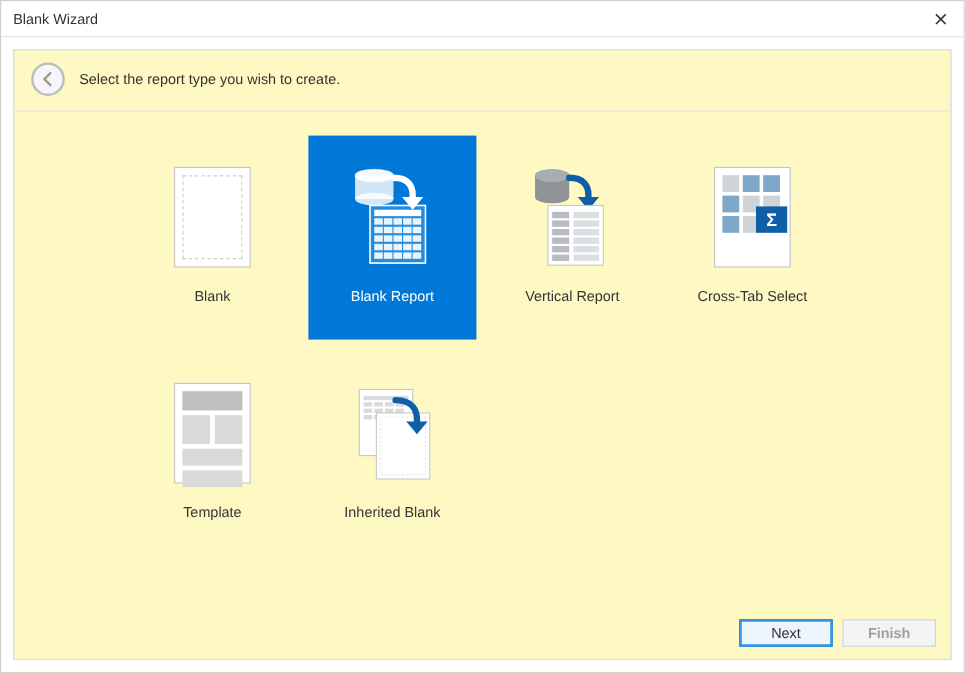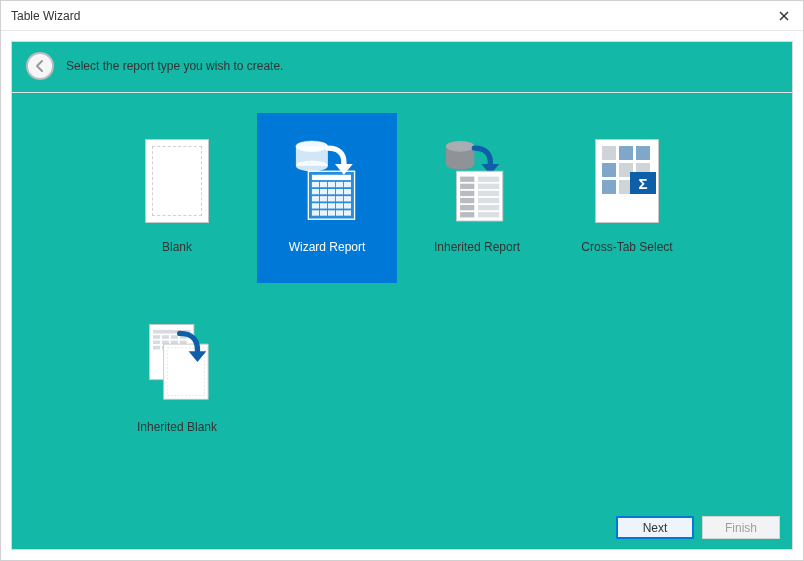--- a/index.html
+++ b/index.html
@@ -37,21 +37,21 @@
     align-items: center;
     justify-content: center;
     font-size: 14px;
     cursor: pointer;
     color: #333;
   }
   .content-frame {
     flex: 1;
     margin: 10px;
     border: 1px solid #d9d9d9;
-    background: #14b8a6;
+    background: #fef9c3;
     display: flex;
     flex-direction: column;
   }
   .header-row {
     display: flex;
     align-items: center;
     gap: 12px;
     padding: 10px 14px 12px 14px;
     border-bottom: 1px solid #e3e3e6;
   }
@@ -133,20 +133,21 @@
     border: 1px solid #0078d7;
     outline: 1px solid #0078d7;
     outline-offset: -2px;
     background: #eef4fb;
   }
   .btn.disabled {
     color: #a0a0a0;
     border-color: #d5d5d5;
     background: #f2f3f5;
     cursor: default;
+    font-weight: bold;
   }
 
   
   .sheet {
     width: 64px;
     height: 84px;
     background: #fff;
     border: 1px solid #c6c6c6;
     position: relative;
   }
@@ -195,21 +196,21 @@
   .xtab .hi { background: #7fa7c9; }
 
   svg { display: block; }
 </style>
 </head>
 <body>
 
 <div class="window">
 
   <div class="titlebar">
-    <div class="titlebar-title">Table Wizard</div>
+    <div class="titlebar-title">Blank Wizard</div>
     <div class="titlebar-close">
       <svg width="10" height="10" viewBox="0 0 10 10">
         <line x1="1" y1="1" x2="9" y2="9" stroke="#333" stroke-width="1.4"></line>
         <line x1="9" y1="1" x2="1" y2="9" stroke="#333" stroke-width="1.4"></line>
       </svg>
     </div>
   </div>
 
   <div class="content-frame">
 
@@ -272,21 +273,21 @@
                   <rect x="55" y="74" width="8" height="6"></rect>
                   <rect x="64" y="74" width="8" height="6"></rect>
                 <rect x="28" y="82" width="8" height="6"></rect>
                   <rect x="37" y="82" width="8" height="6"></rect>
                   <rect x="46" y="82" width="8" height="6"></rect>
                   <rect x="55" y="82" width="8" height="6"></rect>
                   <rect x="64" y="82" width="8" height="6"></rect>
               </g>
             </svg>
           </div>
-          <div class="option-label">Wizard Report</div>
+          <div class="option-label">Blank Report</div>
         </div>
 
         <div class="option-tile">
           <div class="option-icon-wrap">
             <svg width="90" height="98" viewBox="0 0 90 98">
 
               <ellipse cx="26" cy="10" rx="16" ry="6" fill="#8f9398"></ellipse>
               <rect x="10" y="10" width="32" height="20" fill="#8f9398"></rect>
               <ellipse cx="26" cy="30" rx="16" ry="6" fill="#8f9398"></ellipse>
               <ellipse cx="26" cy="10" rx="16" ry="6" fill="#a7adb3"></ellipse>
@@ -305,21 +306,21 @@
                   <rect x="46" y="60" width="24" height="6" fill="#dcdfe2"></rect>
                 <rect x="26" y="68" width="16" height="6" fill="#b8bcc0"></rect>
                   <rect x="46" y="68" width="24" height="6" fill="#dcdfe2"></rect>
                 <rect x="26" y="76" width="16" height="6" fill="#b8bcc0"></rect>
                   <rect x="46" y="76" width="24" height="6" fill="#dcdfe2"></rect>
                 <rect x="26" y="84" width="16" height="6" fill="#b8bcc0"></rect>
                   <rect x="46" y="84" width="24" height="6" fill="#dcdfe2"></rect>
               </g>
             </svg>
           </div>
-          <div class="option-label">Inherited Report</div>
+          <div class="option-label">Vertical Report</div>
         </div>
 
         <div class="option-tile">
           <div class="option-icon-wrap">
             <div class="sheet pad">
               <div style="position:relative;height:100%;">
                 <div class="xtab" style="position:absolute;top:0;left:0;">
                   <div></div>
                     <div class="hi"></div>
                     <div class="hi"></div>
@@ -332,20 +333,34 @@
                 </div>
 
                 <div style="position:absolute;right:-4px;top:26px;width:26px;height:22px;background:#0f5fa8;display:flex;align-items:center;justify-content:center;color:#fff;font-weight:bold;font-size:15px;">Σ</div>
               </div>
             </div>
           </div>
           <div class="option-label">Cross-Tab Select</div>
         </div>
 
 
+        <div class="option-tile">
+          <div class="option-icon-wrap">
+            <div class="sheet pad">
+              <div class="tmpl">
+                <div class="full hdr"></div>
+                <div></div>
+                  <div></div>
+                <div class="full"></div>
+                <div class="full"></div>
+              </div>
+            </div>
+          </div>
+          <div class="option-label">Template</div>
+        </div>
 
         <div class="option-tile">
           <div class="option-icon-wrap">
             <svg width="90" height="98" viewBox="0 0 90 98">
 
               <rect x="14" y="8" width="50" height="62" fill="#fff" stroke="#c6c6c6"></rect>
               <g fill="#d7dade">
                 <rect x="18" y="14" width="42" height="4"></rect>
                 <rect x="18" y="20" width="8" height="4"></rect>
                   <rect x="28" y="20" width="8" height="4"></rect>

